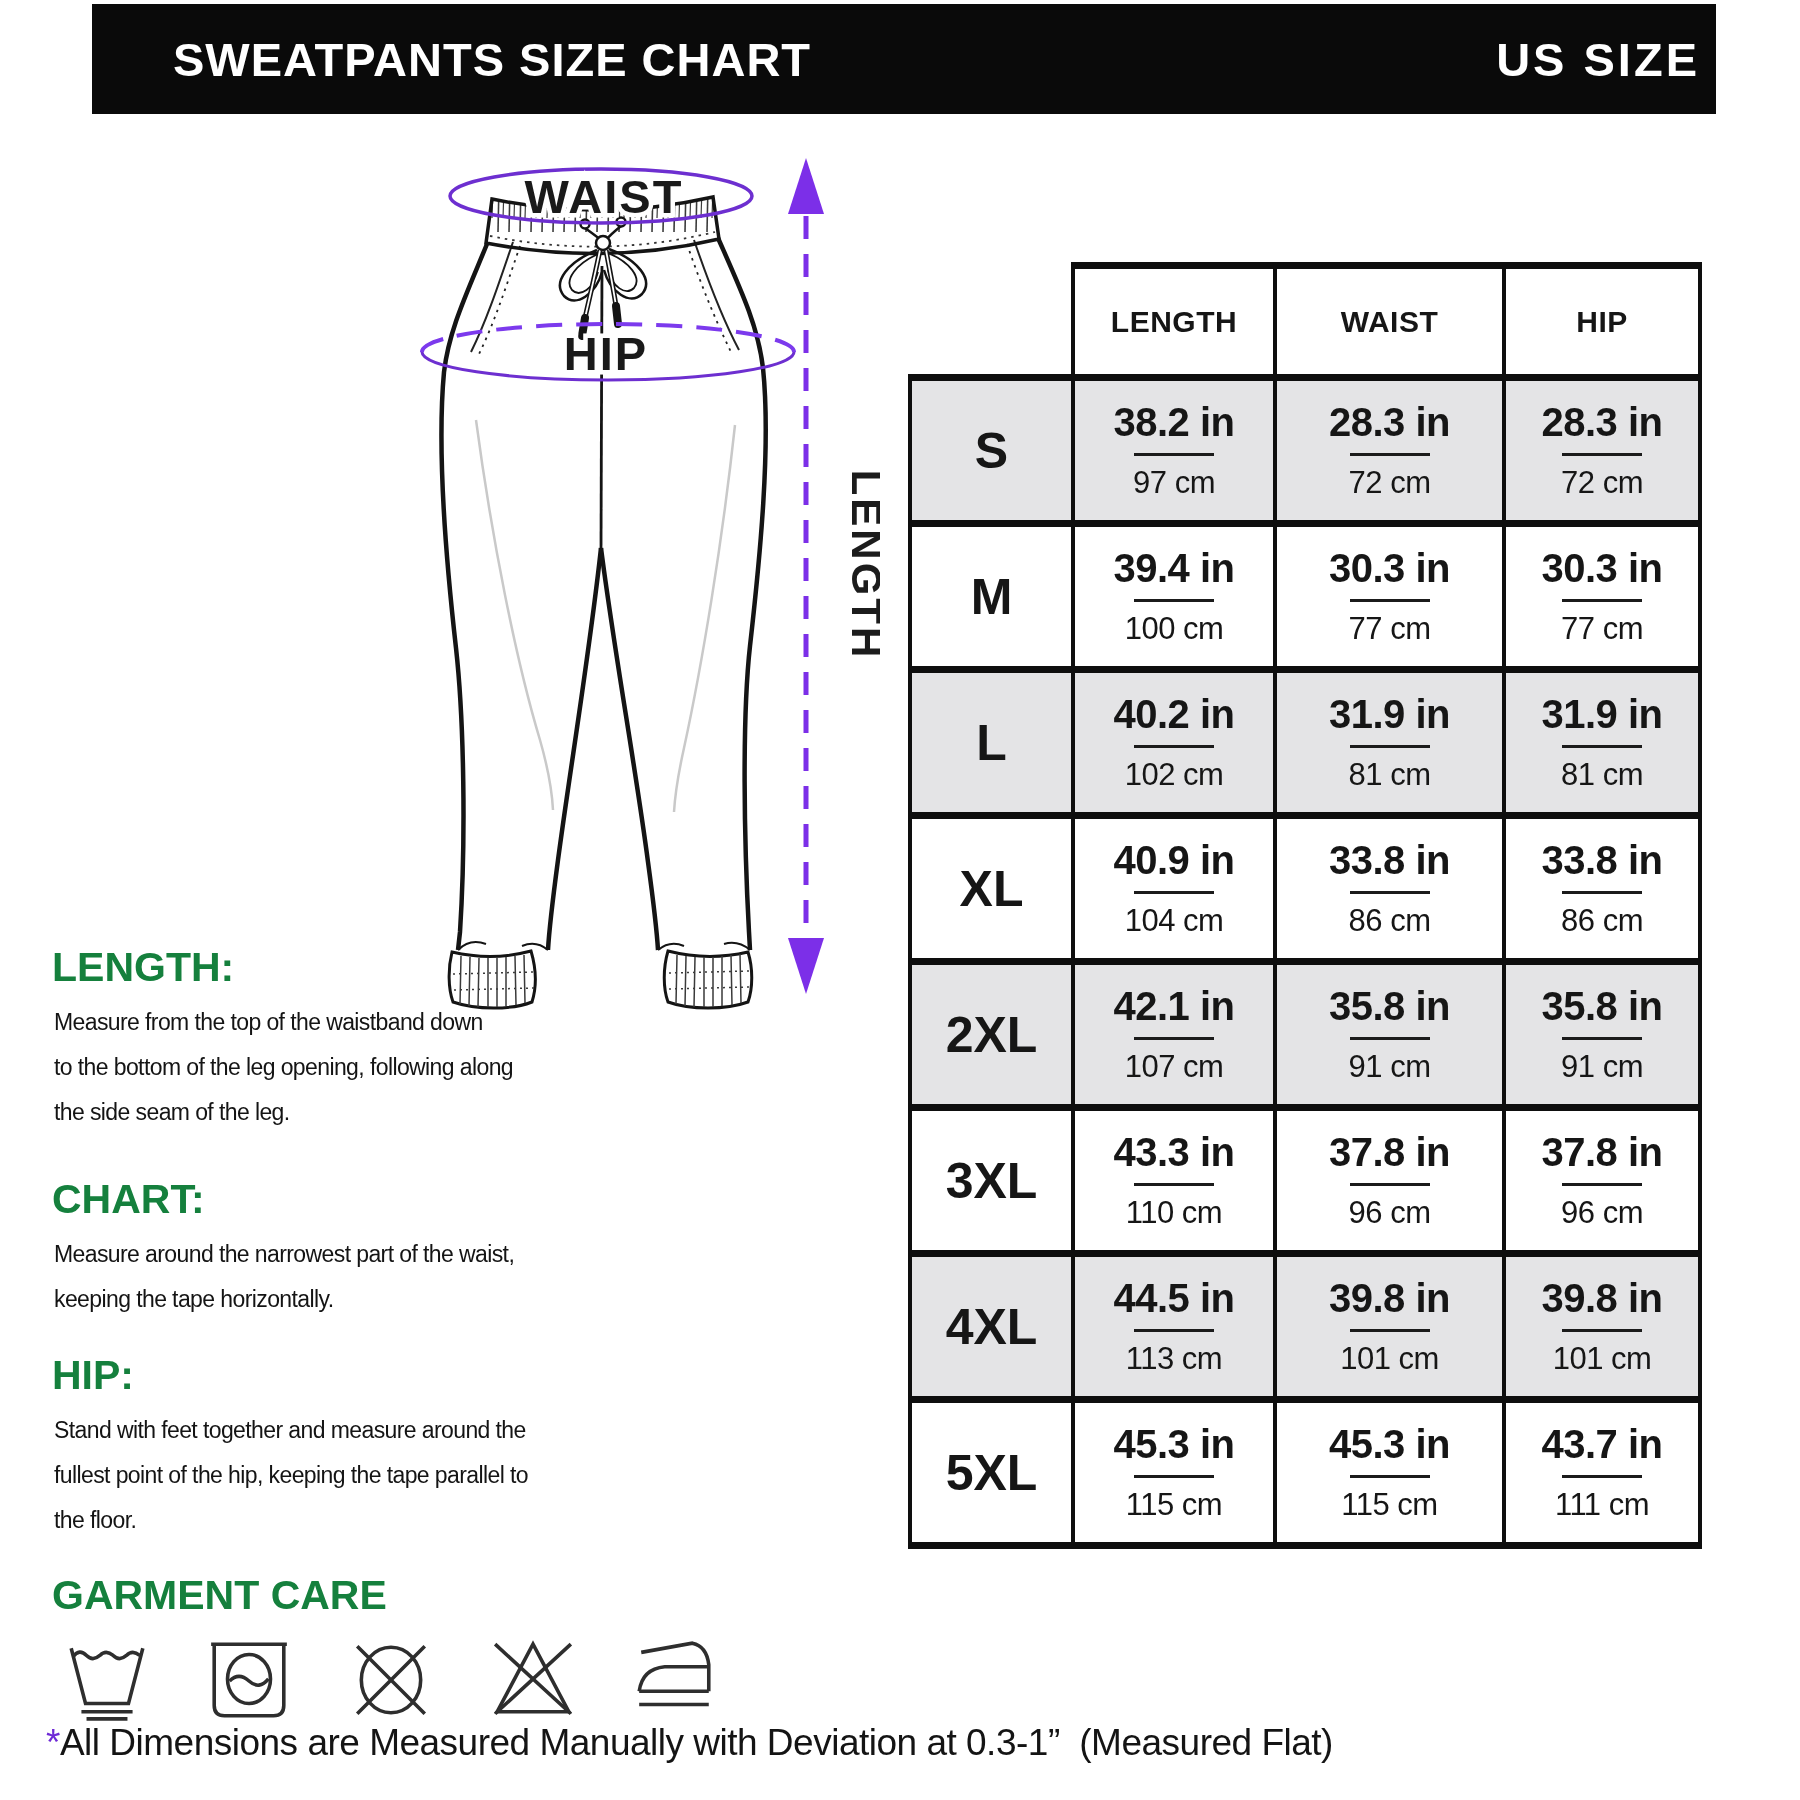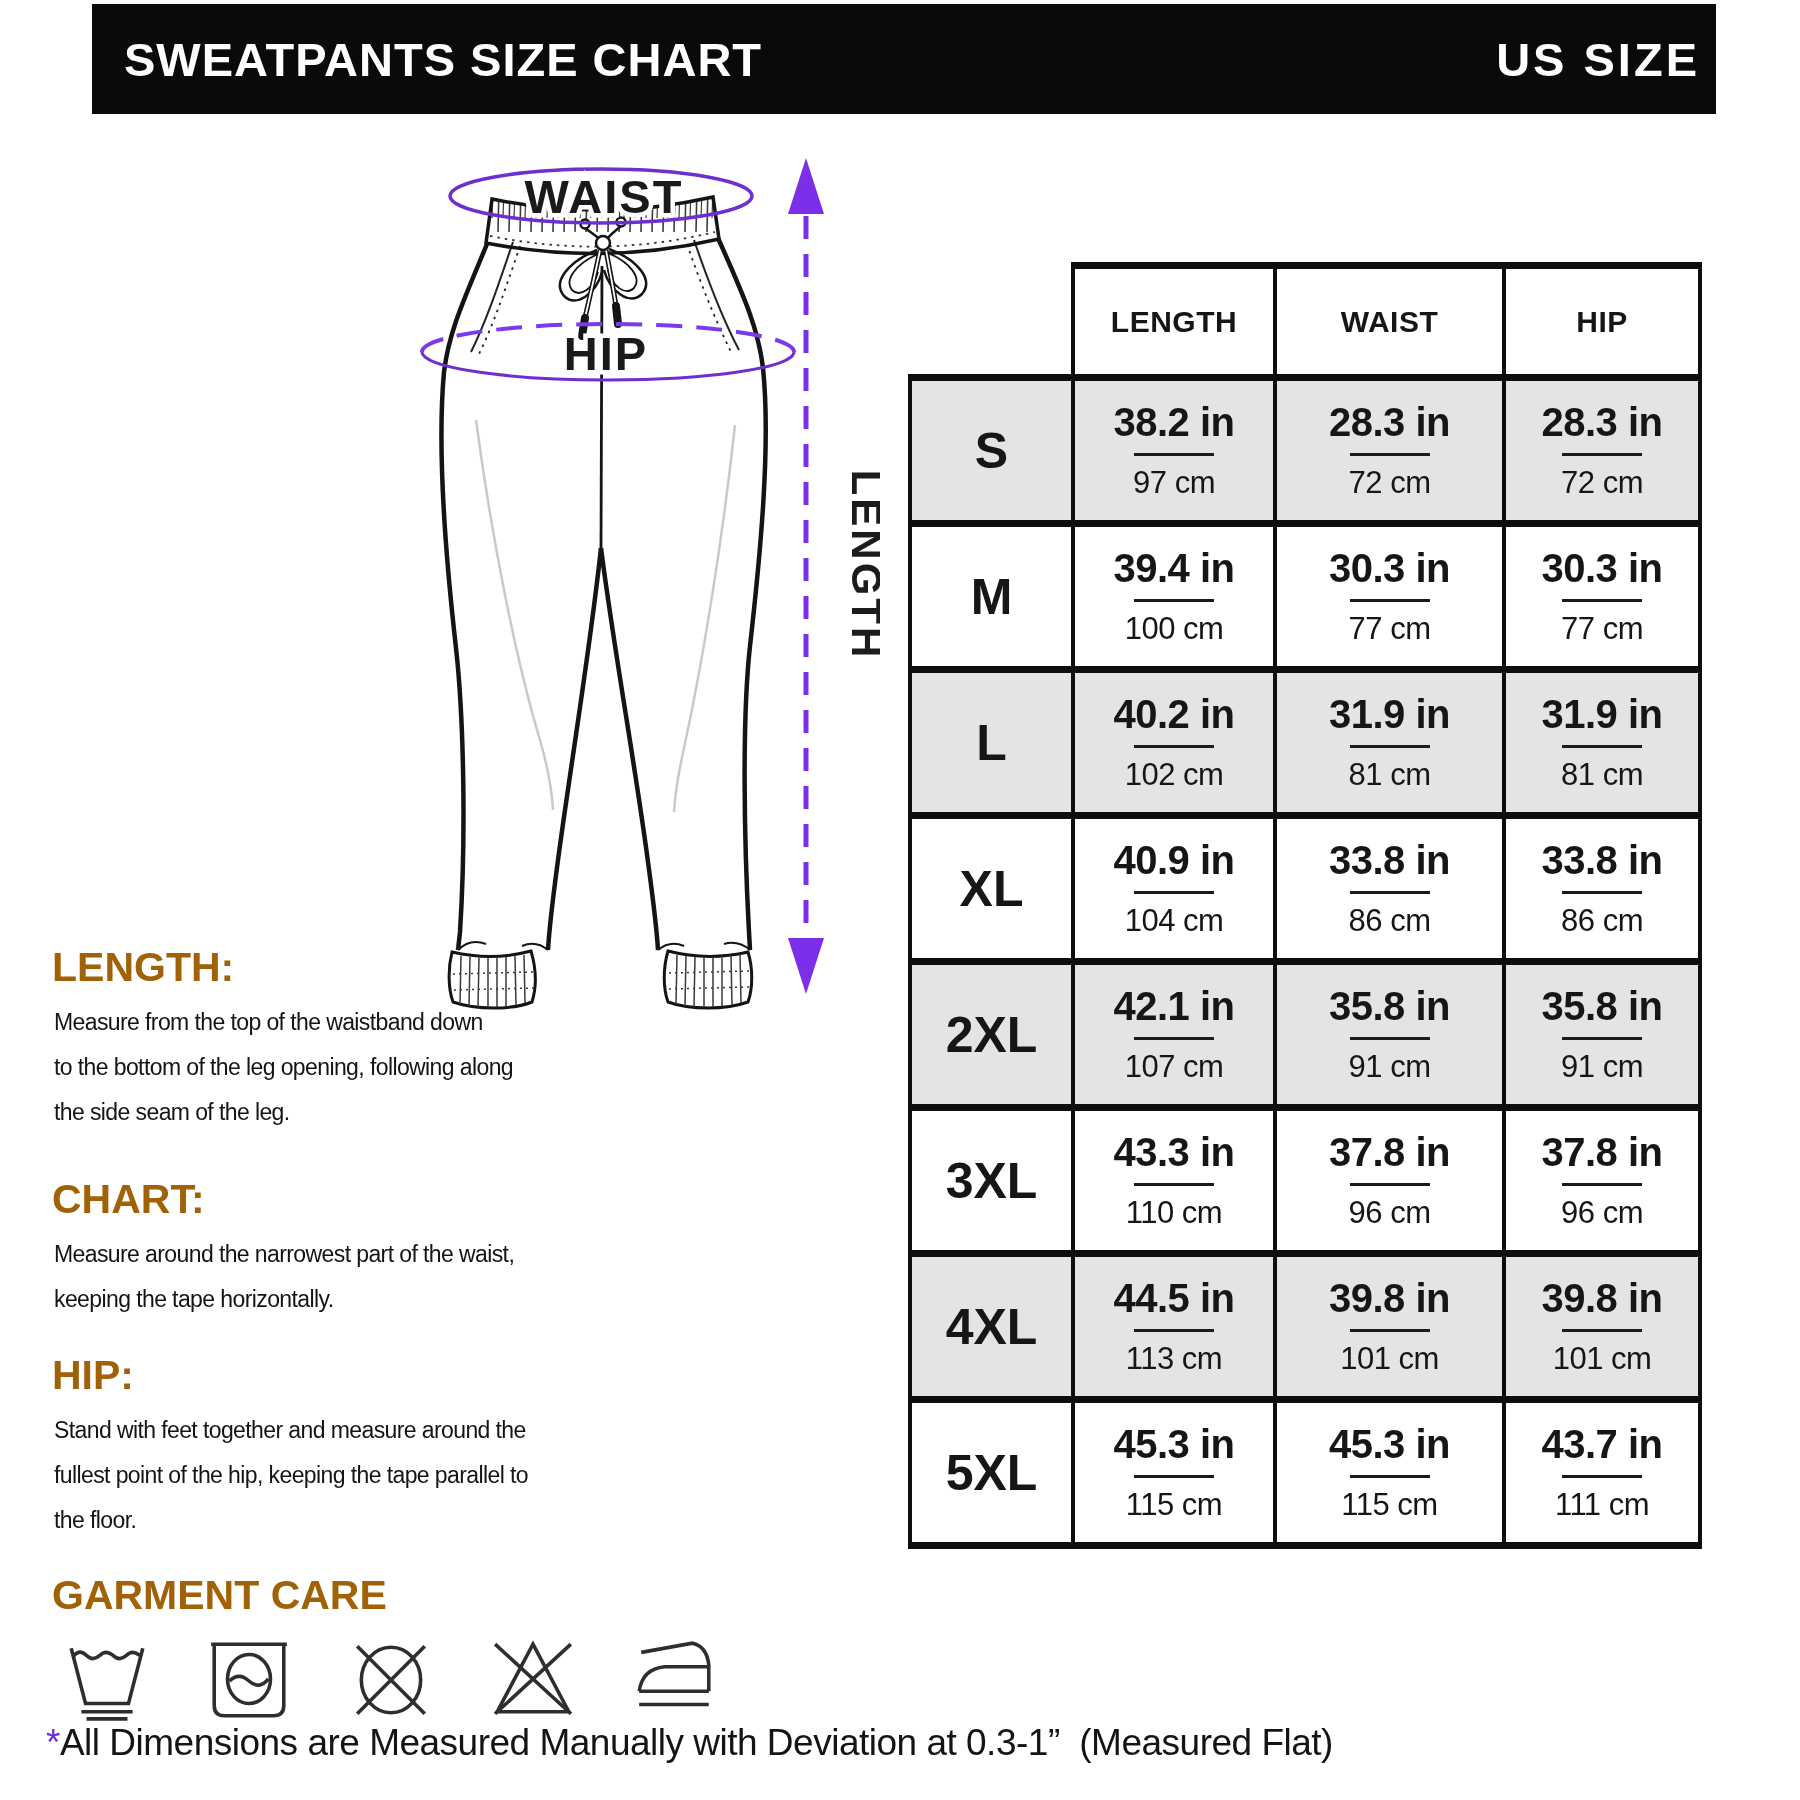--- a/index.html
+++ b/index.html
@@ -2,39 +2,39 @@
 <html><head>
 <meta charset="utf-8">
 <style>
   html,body{margin:0;padding:0;background:#ffffff;width:1800px;height:1800px;overflow:hidden;
             font-family:"Liberation Sans",sans-serif;color:#161616;}
   .abs{position:absolute;}
 
   
   #banner{left:92px;top:4px;width:1624px;height:110px;background:#0a0a0a;color:#ffffff;
           display:flex;align-items:center;justify-content:space-between;}
-  #banner .title{font-size:47px;font-weight:bold;letter-spacing:1px;padding-left:32px;}
+  #banner .title{font-size:47px;font-weight:bold;letter-spacing:1px;padding-left:46px;margin-left:35px;}
   #banner .region{font-size:47px;font-weight:bold;letter-spacing:3px;padding-right:16px;}
 
   
   #sizeTable{left:908px;top:262px;}
   table{border-collapse:collapse;table-layout:fixed;}
   td,th{border:4px solid #0e0e0e;border-top-width:7px;border-bottom-width:7px;
         text-align:center;vertical-align:middle;padding:0;}
   th{height:105px;font-size:30px;font-weight:bold;letter-spacing:0.5px;background:#ffffff;}
   th.blank{border:none;background:transparent;}
   tr.body{height:146px;}
   tr.gray td{background:#e4e4e6;}
   td.size{font-size:50px;font-weight:bold;}
   .in{font-size:40px;font-weight:bold;letter-spacing:-0.5px;}
   .mline{width:80px;height:3px;background:#1b1b1b;margin:8px auto 9px;}
   .cm{font-size:31px;letter-spacing:-0.5px;}
 
   
-  .gHead{font-size:41px;font-weight:bold;color:#a16207;letter-spacing:0;}
+  .gHead{font-size:41px;font-weight:bold;color:#15803d;letter-spacing:0;}
   .gText{font-size:23px;line-height:45px;letter-spacing:-0.6px;white-space:pre-line;color:#141414;}
   #lenHead{left:52px;top:944px;}   #lenText{left:54px;top:1000px;}
   #waiHead{left:52px;top:1176px;}  #waiText{left:54px;top:1232px;}
   #hipHead{left:52px;top:1352px;}  #hipText{left:54px;top:1408px;}
   #careHead{left:52px;top:1572px;}
   #careRow{left:62px;top:1636px;display:flex;gap:52px;}
   #footnote{left:46px;top:1722px;font-size:37px;letter-spacing:-0.5px;white-space:pre-wrap;color:#141414;}
   #footnote .star{color:#6f2bd6;}
 
   svg{display:block;}

